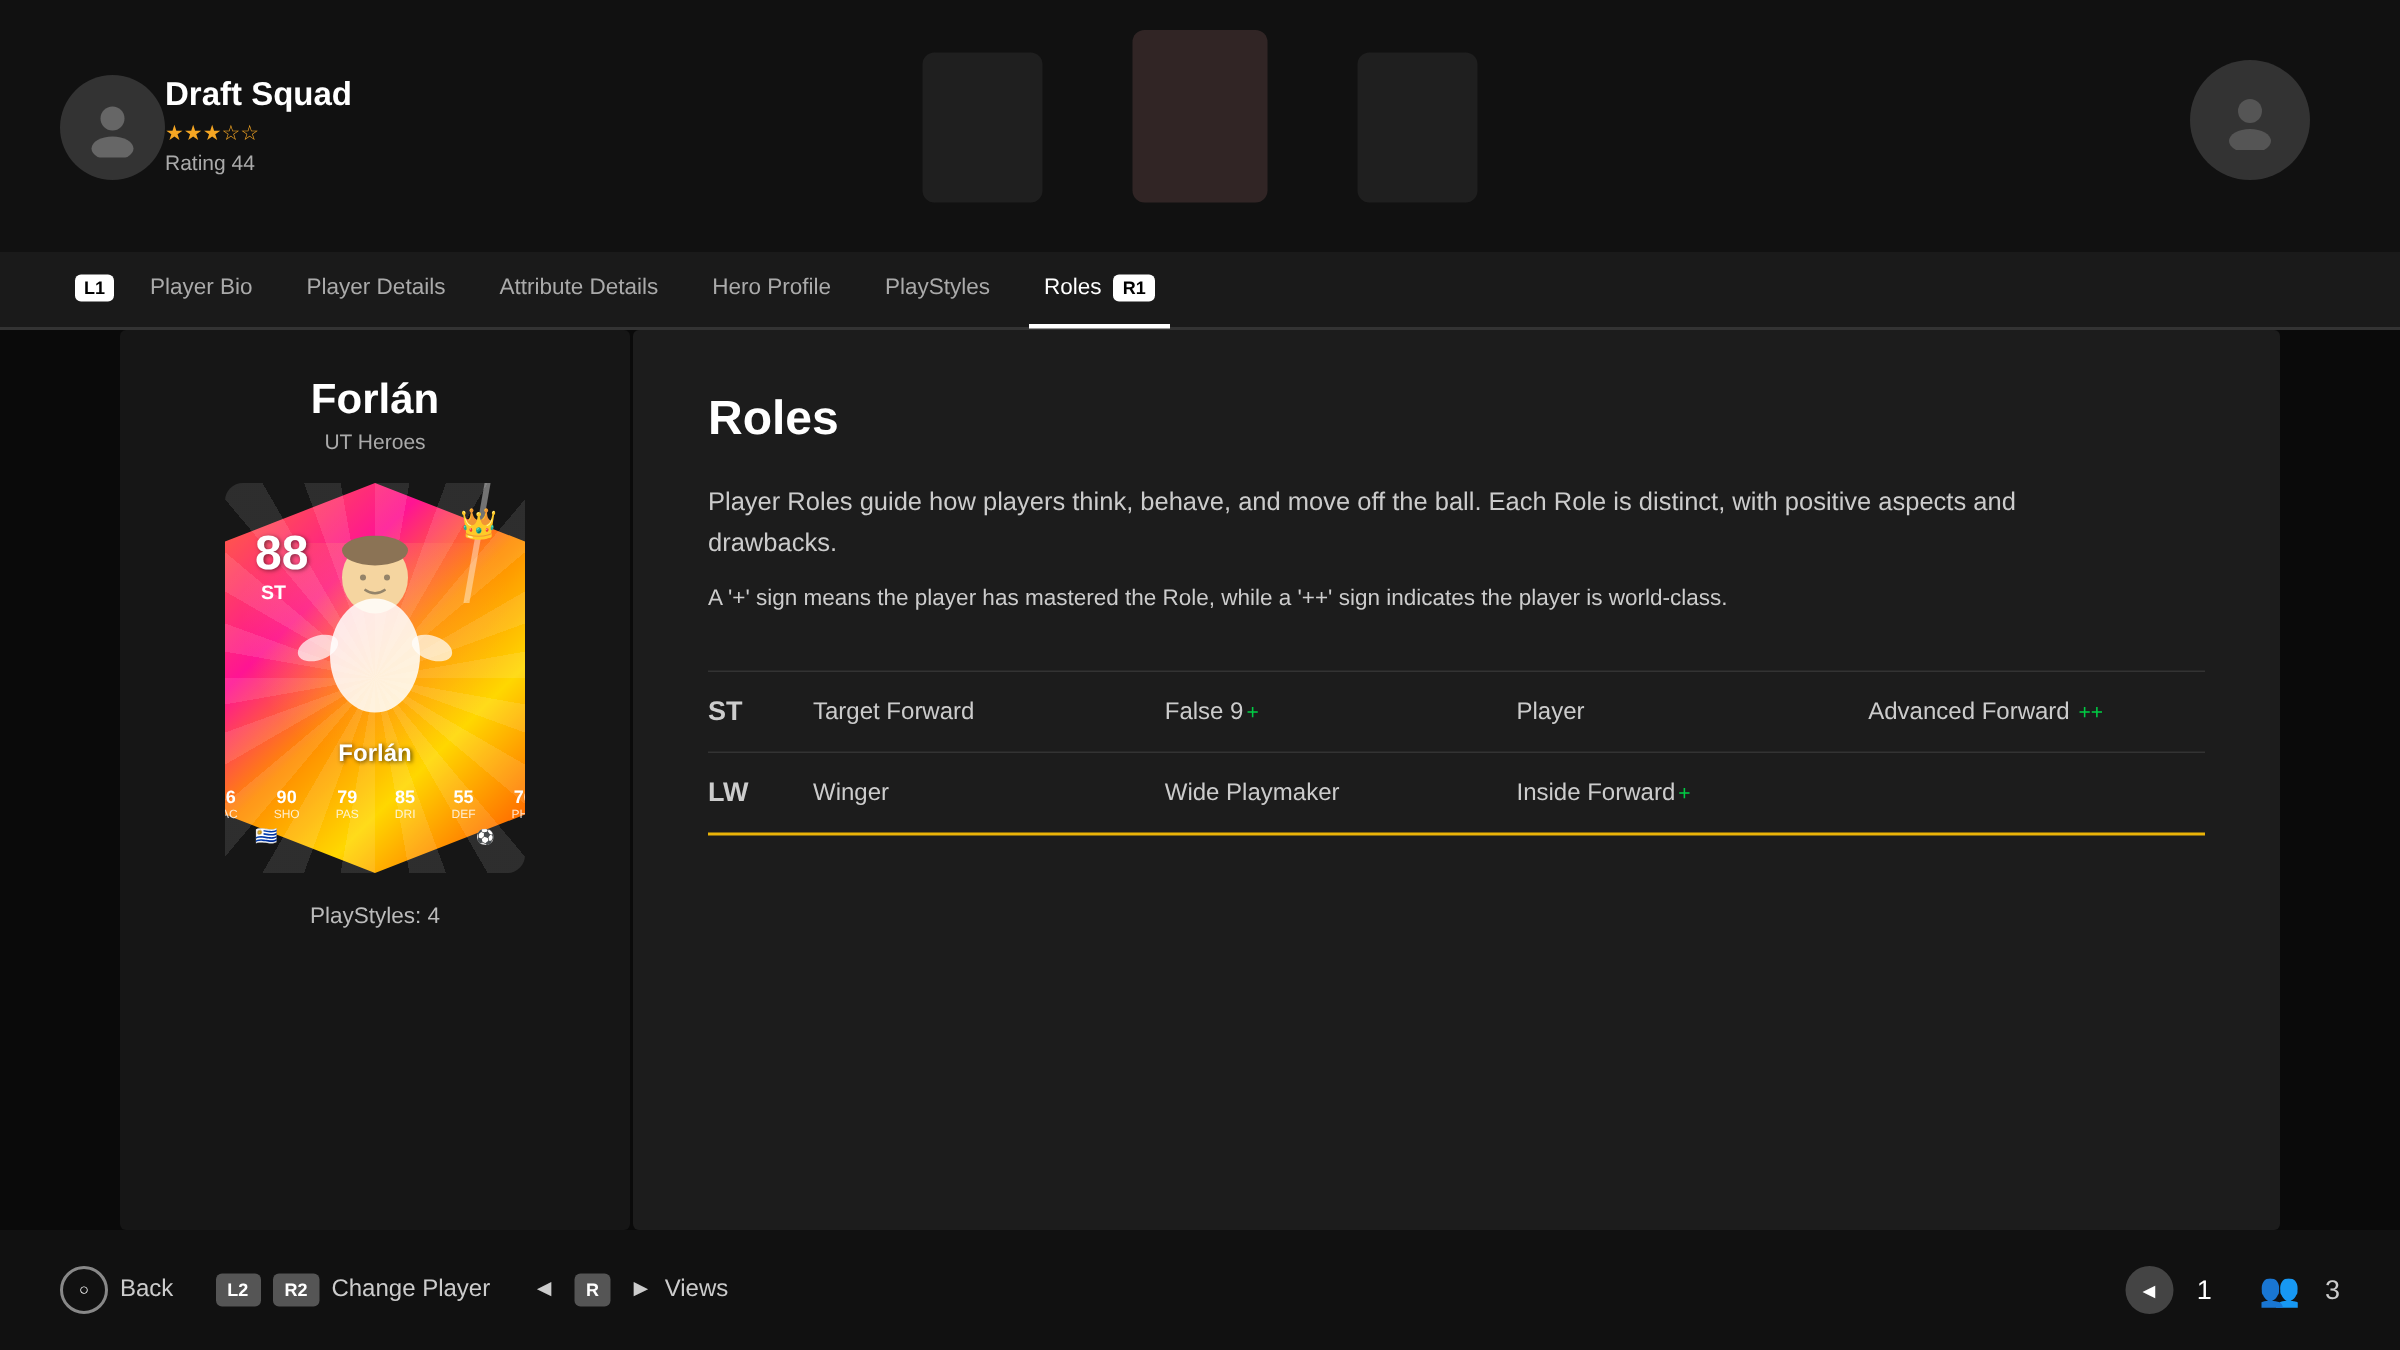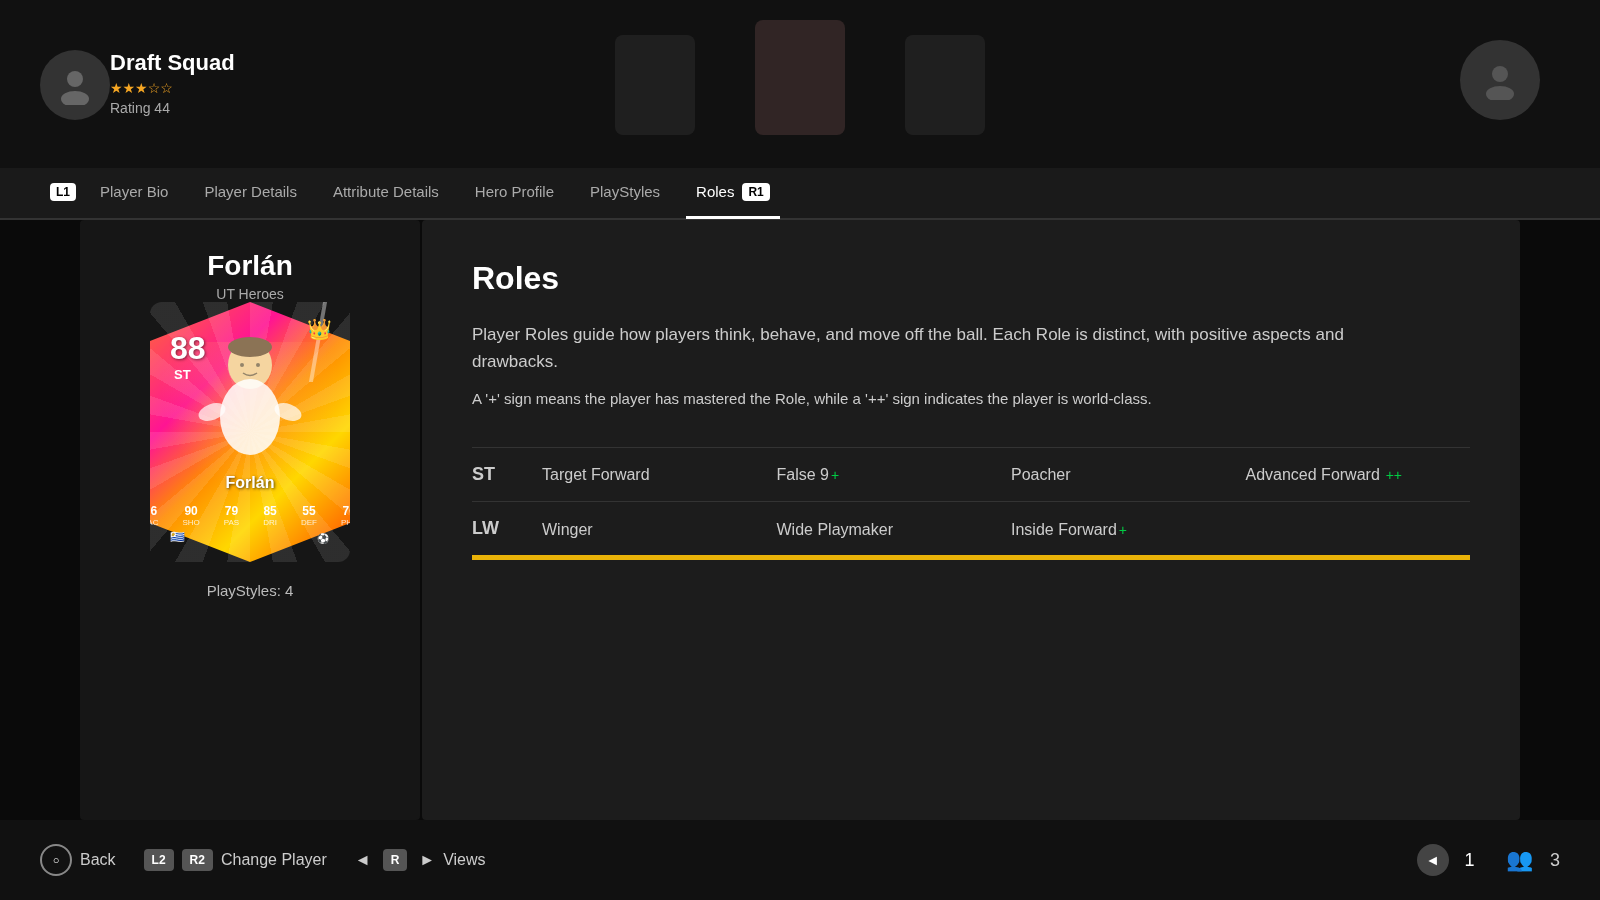--- a/index.html
+++ b/index.html
@@ -173,20 +173,21 @@
     .player-name {
       font-size: 28px;
       font-weight: bold;
       color: #fff;
       margin-bottom: 4px;
     }
 
     .player-type {
       font-size: 14px;
       color: #aaa;
+      margin-bottom: 20px;
     }
 
     
     .player-card-container {
       position: relative;
       width: 200px;
       height: 260px;
     }
 
     .player-card {
@@ -329,22 +330,21 @@
 
     .roles-row {
       display: flex;
       align-items: center;
       padding: 16px 0;
       border-top: 1px solid #333;
       gap: 0;
     }
 
     .roles-row:last-child {
-      border-bottom: 5px solid #eab308;
-      align-items: flex-end;
+      border-bottom: 2px solid #eab308;
     }
 
     .role-position {
       font-size: 18px;
       font-weight: bold;
       color: #ccc;
       width: 60px;
     }
 
     .role-item {
@@ -615,21 +615,21 @@
     <p class="roles-desc2">A '+' sign means the player has mastered the Role, while a '++' sign indicates the player is world-class.</p>
 
     <div class="roles-table">
 
       <div class="roles-row">
         <div class="role-position">ST</div>
         <div class="role-item">Target Forward</div>
         <div class="role-item">
           False 9<span class="role-plus">+</span>
         </div>
-        <div class="role-item">Poacher</div>
+        <div class="role-item">Player</div>
         <div class="role-item">
           Advanced Forward<span class="role-plus-plus"> ++</span>
         </div>
       </div>
 
       <div class="roles-row">
         <div class="role-position">LW</div>
         <div class="role-item">Winger</div>
         <div class="role-item">Wide Playmaker</div>
         <div class="role-item">

